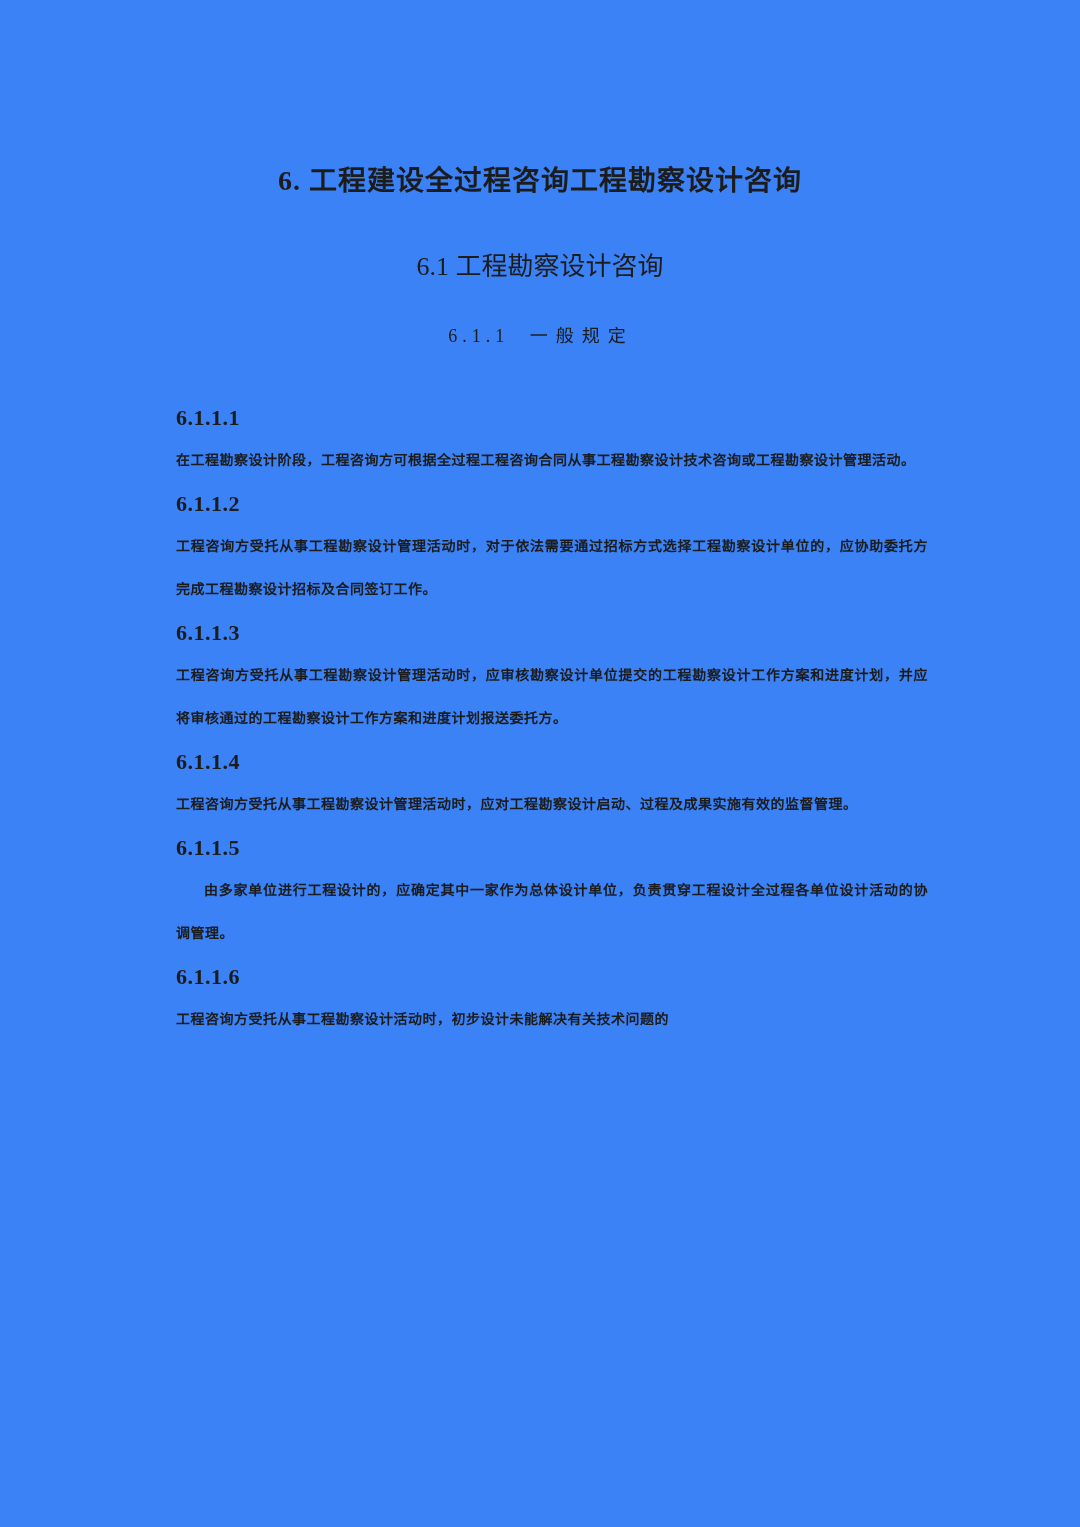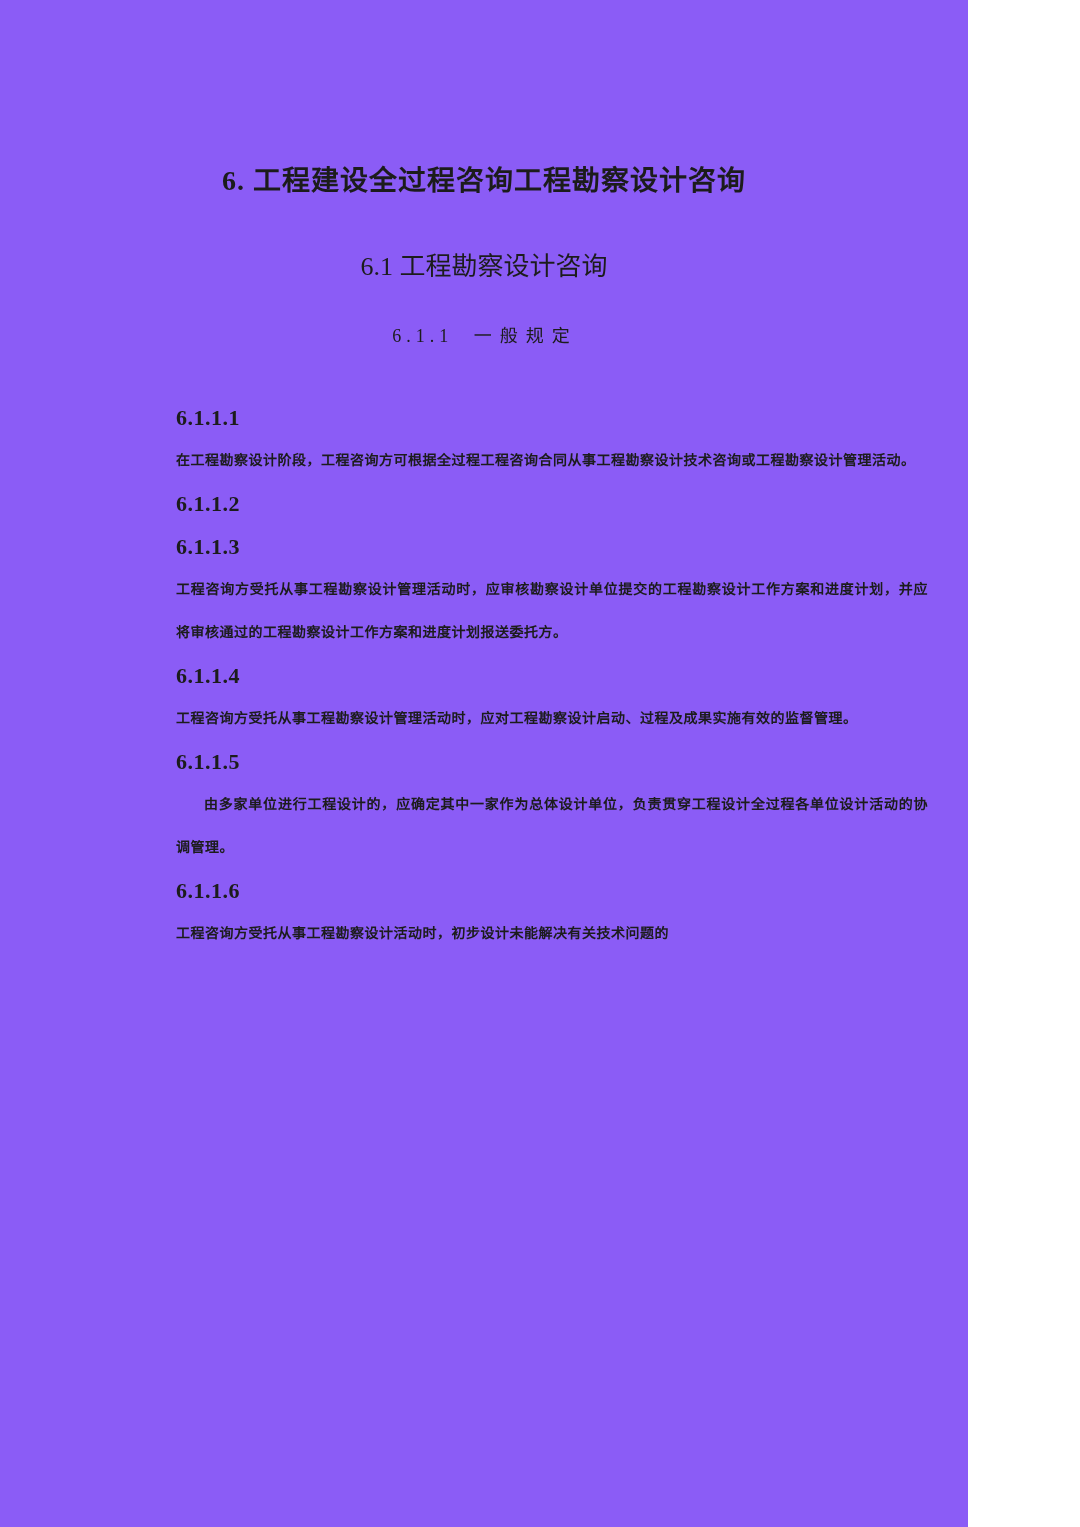--- a/index.html
+++ b/index.html
@@ -6,23 +6,23 @@
   body {
     width: 1080px;
     height: 1527px;
     background: #ffffff;
     font-family: "Liberation Serif", serif;
     color: #1c1c1c;
     overflow: hidden;
   }
   .page {
     position: relative;
-    width: 968px;
+    width: 1080px;
     height: 1527px;
-    background: #8b5cf6;
+    background: #3b82f6;
   }
   .doc-title {
     position: absolute;
     top: 158px;
     left: 0;
     width: 100%;
     margin: 0;
     text-align: center;
     font-size: 28px;
     font-weight: 700;
@@ -97,20 +97,21 @@
 
   <div class="content">
 
     <section class="clause">
       <div class="clause-number">6.1.1.1</div>
       <p class="para">在工程勘察设计阶段，工程咨询方可根据全过程工程咨询合同从事工程勘察设计技术咨询或工程勘察设计管理活动。</p>
     </section>
 
     <section class="clause">
       <div class="clause-number">6.1.1.2</div>
+      <p class="para">工程咨询方受托从事工程勘察设计管理活动时，对于依法需要通过招标方式选择工程勘察设计单位的，应协助委托方完成工程勘察设计招标及合同签订工作。</p>
     </section>
 
     <section class="clause">
       <div class="clause-number">6.1.1.3</div>
       <p class="para">工程咨询方受托从事工程勘察设计管理活动时，应审核勘察设计单位提交的工程勘察设计工作方案和进度计划，并应将审核通过的工程勘察设计工作方案和进度计划报送委托方。</p>
     </section>
 
     <section class="clause">
       <div class="clause-number">6.1.1.4</div>
       <p class="para">工程咨询方受托从事工程勘察设计管理活动时，应对工程勘察设计启动、过程及成果实施有效的监督管理。</p>

